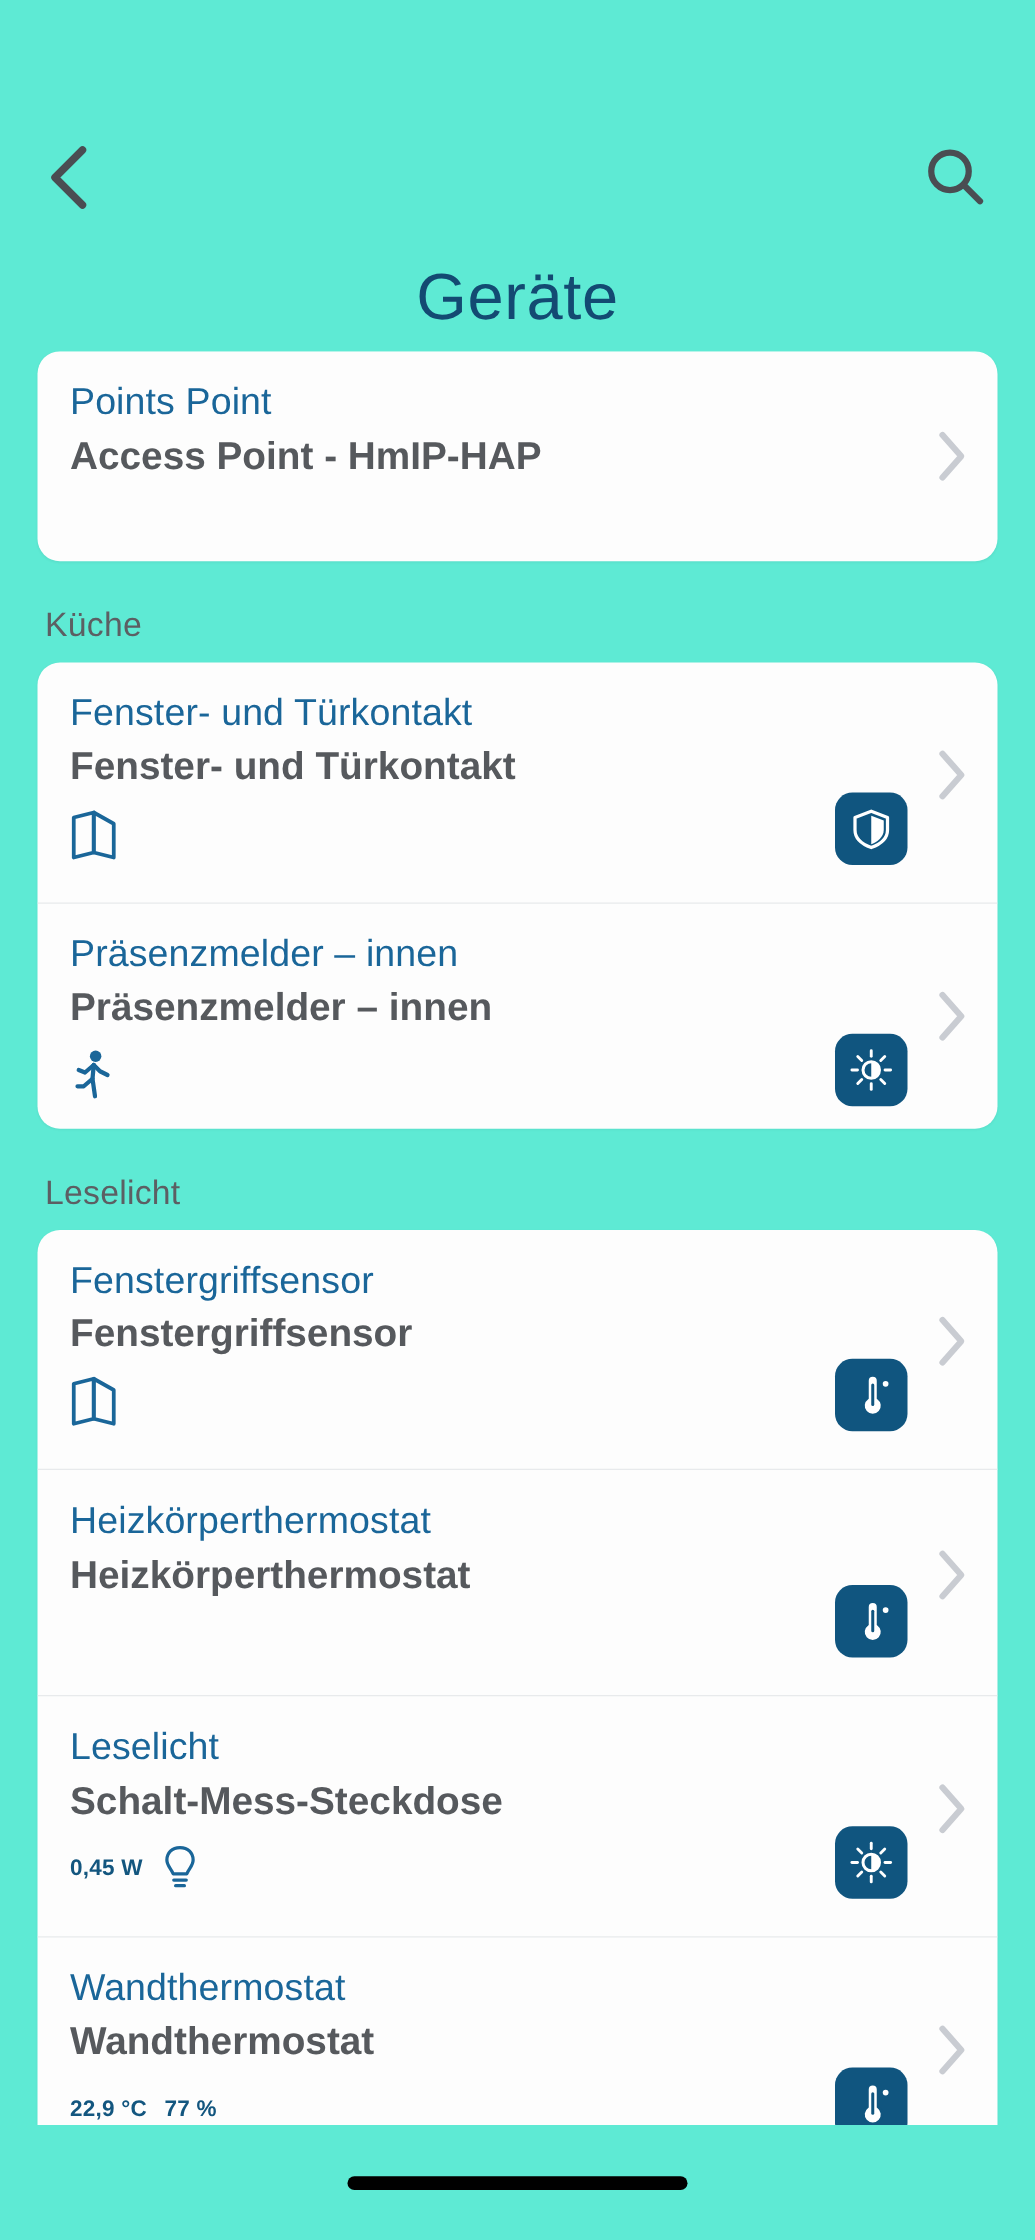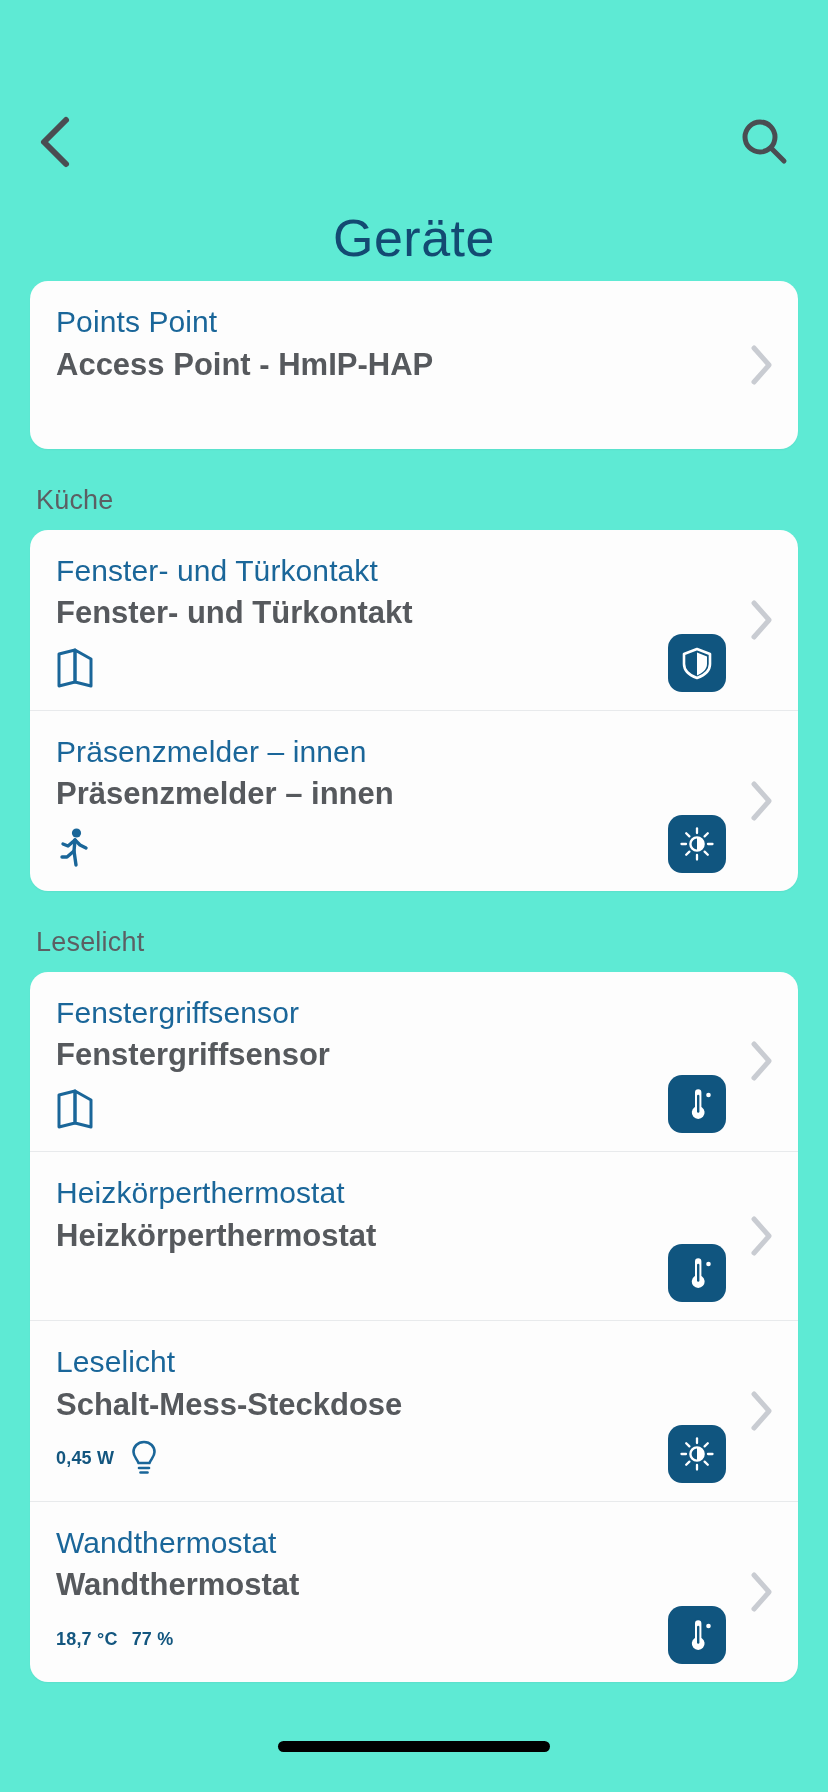--- a/index.html
+++ b/index.html
@@ -98,20 +98,21 @@
   }
 
   .device-row {
     position: relative;
     padding: 22px 26px 20px 26px;
     min-height: 120px;
     cursor: pointer;
   }
   .device-row + .device-row {
     border-top: 1px solid #e8eaec;
+    margin-top: 12px;
   }
 
   .device-name {
     font-size: 30px;
     color: #1a6699;
     line-height: 1.25;
     letter-spacing: 0.1px;
     padding-right: 110px;
   }
   .device-type {
@@ -388,21 +389,21 @@
             <svg width="30" height="50" viewBox="0 0 30 50">
               <polyline points="8,8 23,25 8,42" fill="none" stroke="#c9ccd2" stroke-width="5" stroke-linecap="round" stroke-linejoin="round"></polyline>
             </svg>
           </div>
         </div>
 
         <div class="device-row">
           <div class="device-name">Wandthermostat</div>
           <div class="device-type">Wandthermostat</div>
           <div class="device-status">
-            <span class="status-value">18,7 °C</span>
+            <span class="status-value">22,9 °C</span>
             <span class="status-value">77 %</span>
           </div>
           <div class="row-badge">
             <span>
               <svg width="36" height="36" viewBox="0 0 36 36">
                 <path d="M15 6.5 a4.2 4.2 0 0 1 8.4 0 V20.5 a7.4 7.4 0 1 1 -8.4 0 Z" fill="#ffffff" stroke="#10557f" stroke-width="2"></path>
                 <path d="M19.2 10 V25.5" stroke="#10557f" stroke-width="2.4" stroke-linecap="round"></path>
                 <circle cx="29.5" cy="9" r="2.3" fill="#ffffff"></circle>
               </svg>
             </span>

